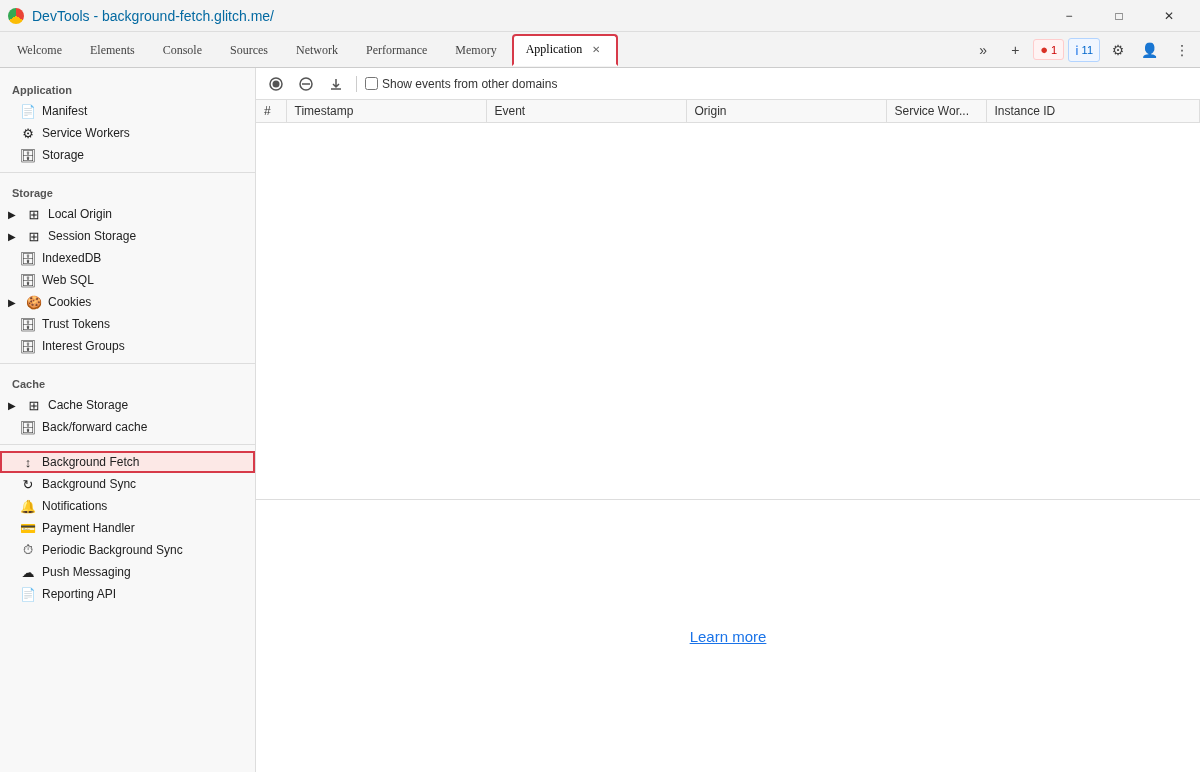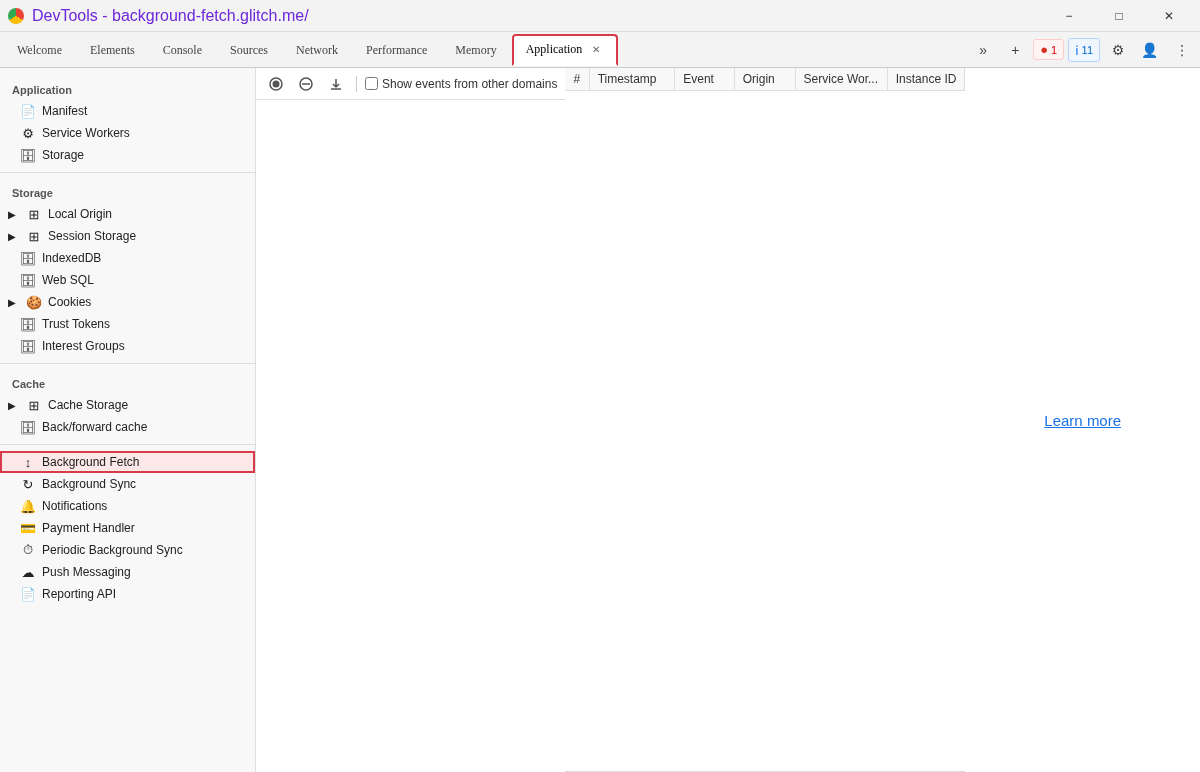--- a/index.html
+++ b/index.html
@@ -9,21 +9,21 @@
     .title-bar {
       height: 32px;
       background: #f3f3f3;
       display: flex;
       align-items: center;
       padding: 0 8px;
       gap: 8px;
       border-bottom: 1px solid #ddd;
       user-select: none;
     }
-    .title-bar-title { font-size: 16px; color: #6d28d9; flex: 1; }
+    .title-bar-title { font-size: 14px; color: #0369a1; flex: 1; }
     .title-bar-controls { display: flex; gap: 4px; margin-left: auto; }
     .title-bar-btn {
       width: 46px; height: 32px;
       display: flex; align-items: center; justify-content: center;
       cursor: pointer; font-size: 12px; color: #333;
       background: transparent; border: none;
     }
 
     
     .tab-bar {
@@ -148,20 +148,21 @@
     }
     .sidebar-divider {
       height: 1px; background: #ddd;
       margin: 6px 0;
     }
 
     
     .content-area {
       flex: 1;
       display: flex;
+      flex-direction: column;
       overflow: hidden;
     }
 
     
     .table-toolbar {
       display: flex; align-items: center;
       padding: 4px 8px;
       gap: 6px;
       border-bottom: 1px solid #ddd;
       background: #fff;

